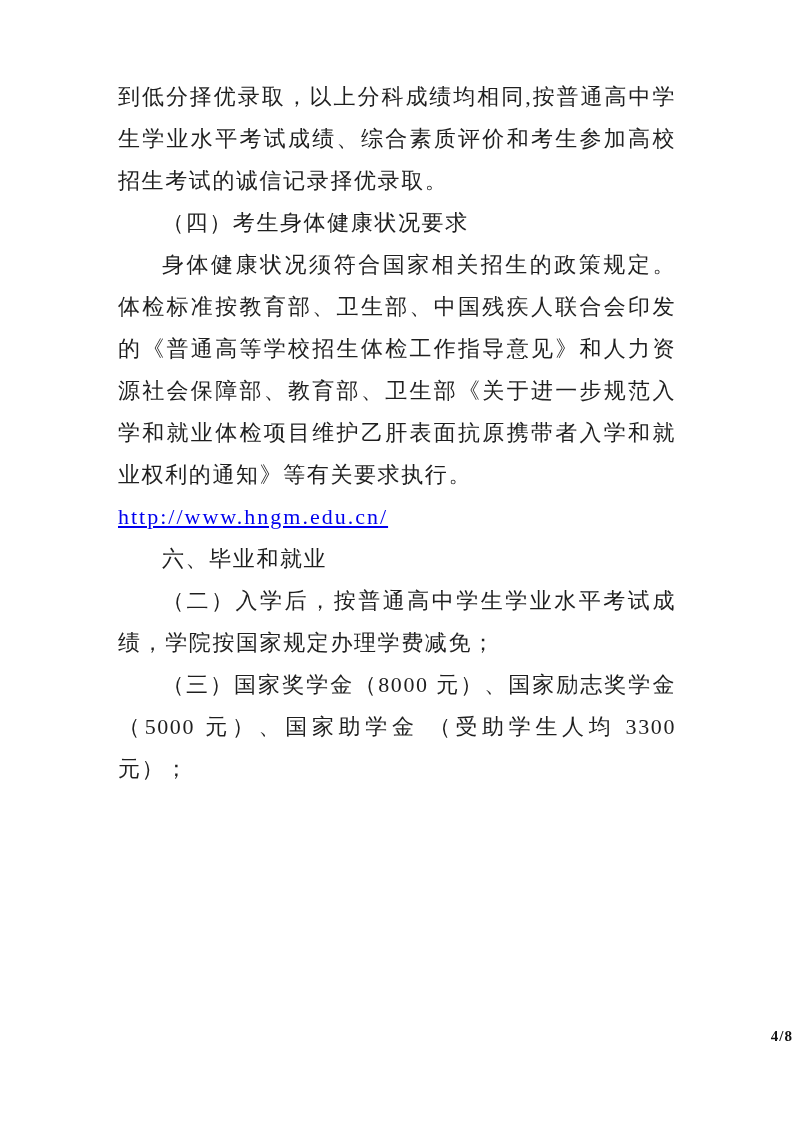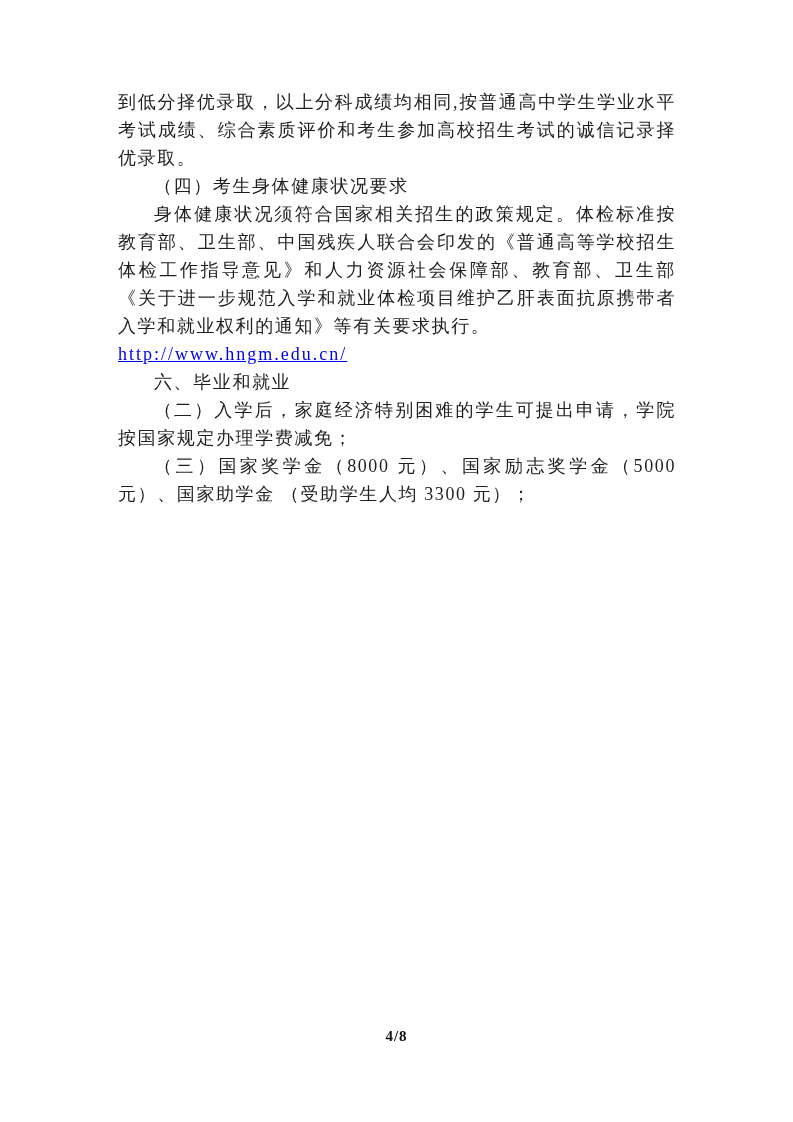--- a/index.html
+++ b/index.html
@@ -7,24 +7,24 @@
     width: 793px;
     height: 1122px;
     background: #ffffff;
     position: relative;
     font-family: "Liberation Serif", "DejaVu Serif", serif;
     overflow: hidden;
   }
   .content {
     position: absolute;
     left: 118px;
-    top: 88px;
+    top: 76px;
     width: 558px;
-    font-size: 18px;
-    line-height: 28px;
+    font-size: 22px;
+    line-height: 42px;
     letter-spacing: 1.6px;
     color: #1f1f1f;
   }
   .p {
     margin: 0;
     text-align: justify;
     text-align-last: left;
   }
   .indent { text-indent: 2em; }
   .stretch { text-align-last: justify; }
@@ -34,34 +34,34 @@
     text-decoration: underline;
     letter-spacing: 2px;
     cursor: pointer;
     margin-top: 36px;
   }
   .footer {
     position: absolute;
     top: 1026px;
     left: 0;
     width: 793px;
-    text-align: center;
+    text-align: right;
     font-size: 15px;
     font-weight: bold;
     letter-spacing: 1px;
     color: #111111;
     line-height: 20px;
   }
 </style>
 </head>
 <body>
 
 <div class="content" style="color: rgb(31, 31, 31);">
   <p class="p">到低分择优录取，以上分科成绩均相同,按普通高中学生学业水平考试成绩、综合素质评价和考生参加高校招生考试的诚信记录择优录取。</p>
   <p class="p indent">（四）考生身体健康状况要求</p>
   <p class="p indent">身体健康状况须符合国家相关招生的政策规定。体检标准按教育部、卫生部、中国残疾人联合会印发的《普通高等学校招生体检工作指导意见》和人力资源社会保障部、教育部、卫生部《关于进一步规范入学和就业体检项目维护乙肝表面抗原携带者入学和就业权利的通知》等有关要求执行。</p>
   <p class="p link-line"><a style="color: rgb(0, 0, 238);">http://www.hngm.edu.cn/</a></p>
   <p class="p indent">六、毕业和就业</p>
-  <p class="p indent">（二）入学后，家庭经济特别困难的学生可提出申请，学院按国家规定办理学费减免；</p>
+  <p class="p indent">（二）入学后，按普通高中学生学业水平考试成绩，学院按国家规定办理学费减免；</p>
   <p class="p indent">（三）国家奖学金（8000 元）、国家励志奖学金（5000 元）、国家助学金 （受助学生人均 3300 元）；</p>
 </div>
 
 <div class="footer">4/8</div>
 
 </body></html>

